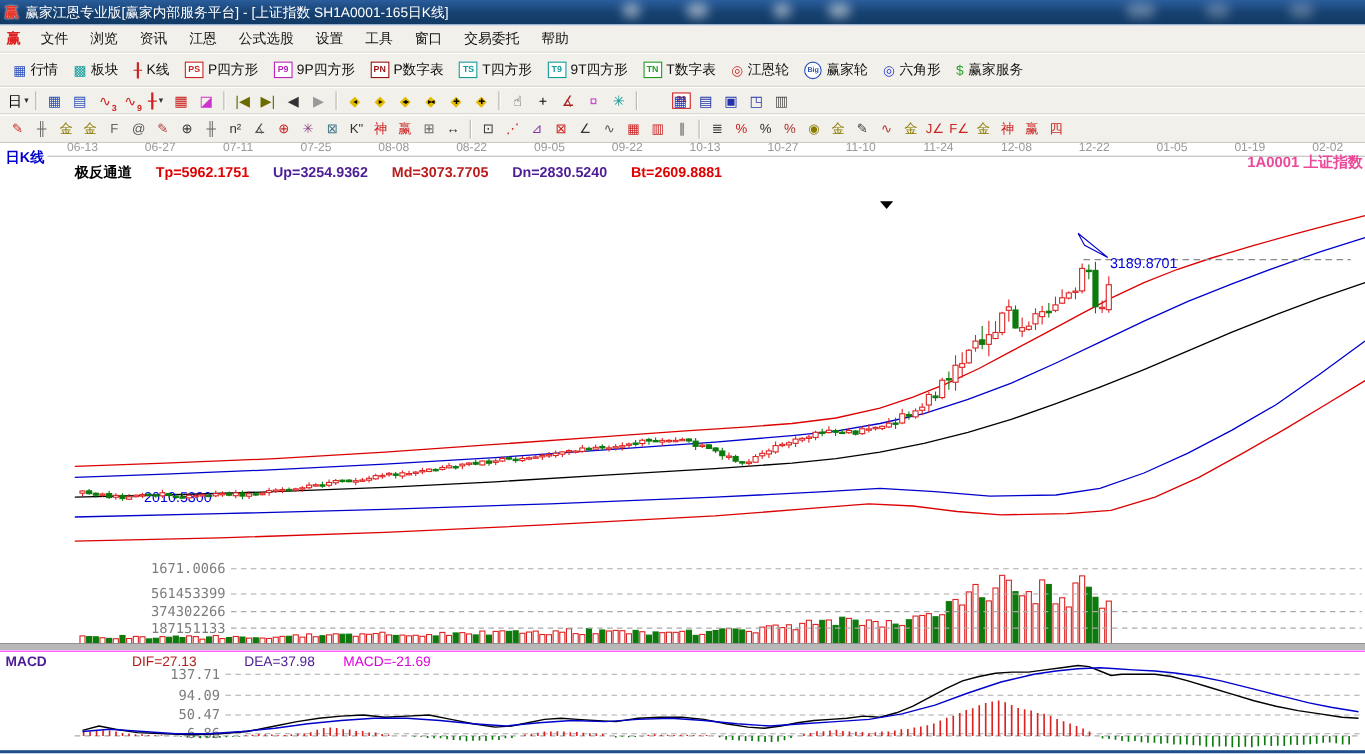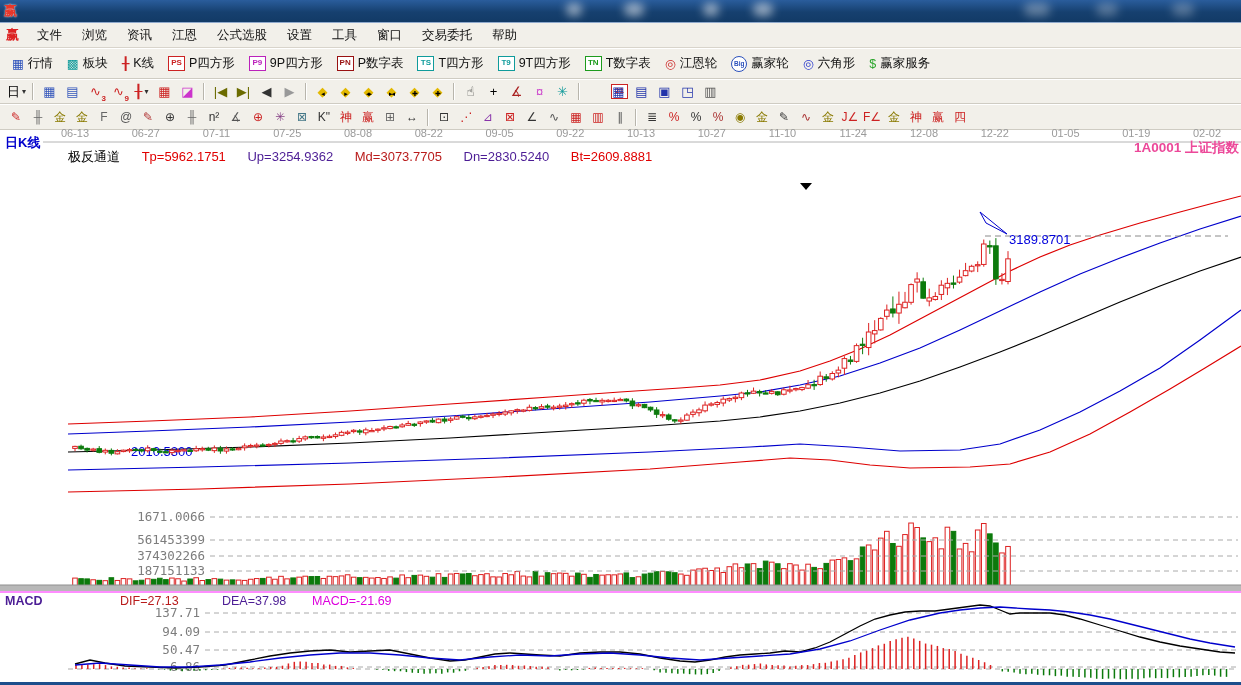--- a/index.html
+++ b/index.html
@@ -31,21 +31,21 @@
   .caret{font-size:8px;color:#333;margin-left:2px;}
   .ov{position:absolute;font-size:7px;font-weight:bold;color:#000;left:0;right:0;top:57%;
       transform:translateY(-50%);text-align:center;letter-spacing:-1px;}
   .ovsub{position:absolute;right:1px;bottom:-1px;font-size:8px;font-weight:bold;}
   
   #chartSvg{position:absolute;left:0;top:0;z-index:5;}
   .lbl{position:absolute;z-index:6;white-space:nowrap;}
   .period{left:5px;top:134px;color:#0000cc;font-weight:bold;font-size:13px;}
   .symbol{right:2px;top:139px;color:#ec4899;font-size:13.5px;font-weight:bold;}
   .ind-row{position:absolute;left:68px;top:148px;z-index:6;font-size:13px;white-space:nowrap;}
-  .ind-row span{margin-right:18px;}
+  .ind-row span{margin-right:18px;font-weight:bold;}
   .ind-name{color:#000;}
   .v-red{color:#e00000;}
   .v-blue{color:#4c1d95;}
   .v-black{color:#b91c1c;}
   .v-mag{color:#dd00dd;text-align:right;}
   .macd-row{position:absolute;top:594px;left:0;height:15px;z-index:6;font-size:12.5px;}
   .macd-row span{position:absolute;white-space:nowrap;}
   .m-name{left:5px;font-weight:bold;}
   .m-dif{left:120px;}
   .m-dea{left:222px;}
@@ -54,20 +54,21 @@
   
   text.ax{font:11px "Liberation Sans",sans-serif;fill:#9a9a9a;}
   text.axnum{font:12.5px "DejaVu Sans Mono",monospace;fill:#7d7d7d;}
   text.ann{font:13px "Liberation Sans",sans-serif;fill:#0000dd;}
 </style>
 </head>
 <body>
 
 <div class="titlebar">
   <span class="tlogo">赢</span>
+  <span class="ttext">赢家江恩专业版[赢家内部服务平台] - [上证指数  SH1A0001-165日K线]</span>
   <span class="blur" style="left:566px;width:16px"></span>
   <span class="blur" style="left:624px;width:20px"></span>
   <span class="blur" style="left:703px;width:16px"></span>
   <span class="blur" style="left:753px;width:20px"></span>
   <span class="blur" style="left:1024px;width:26px;opacity:.6"></span>
   <span class="blur" style="left:1096px;width:22px;opacity:.5"></span>
   <span class="blur" style="left:1172px;width:22px;opacity:.5"></span>
 </div>
 
 <div class="menubar">

